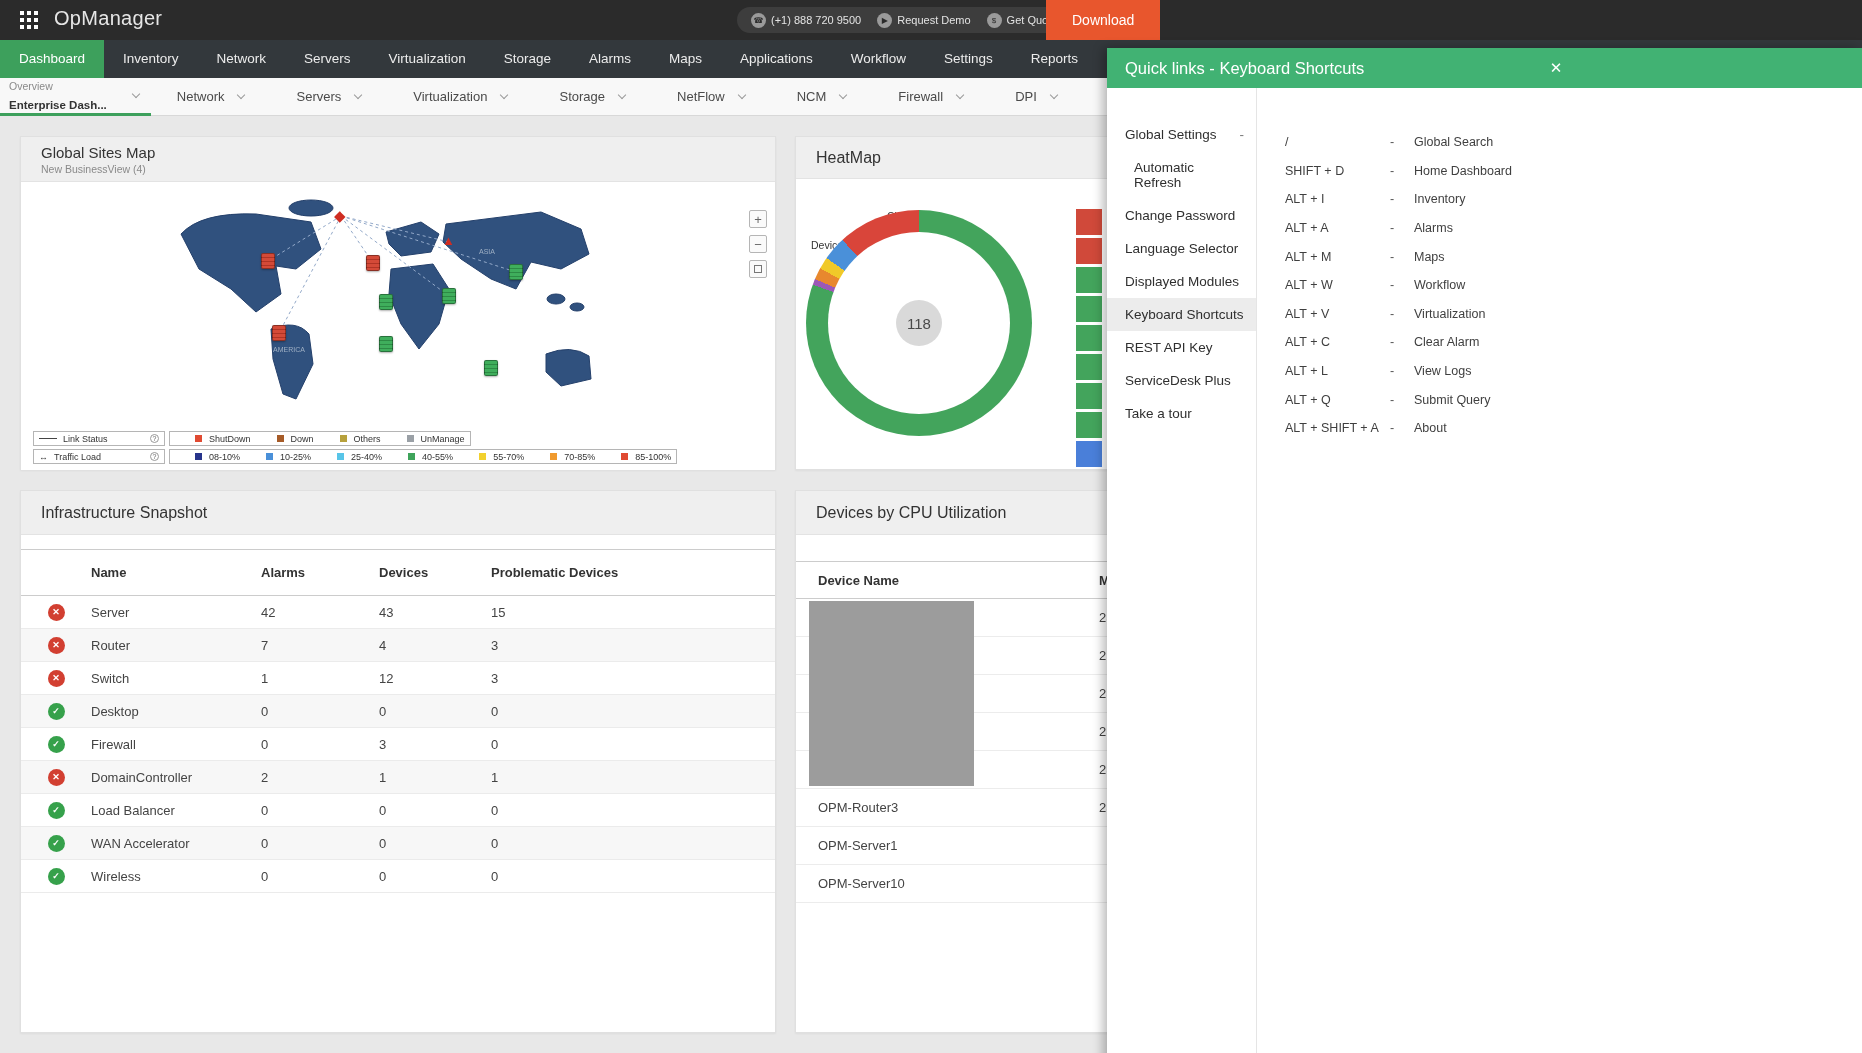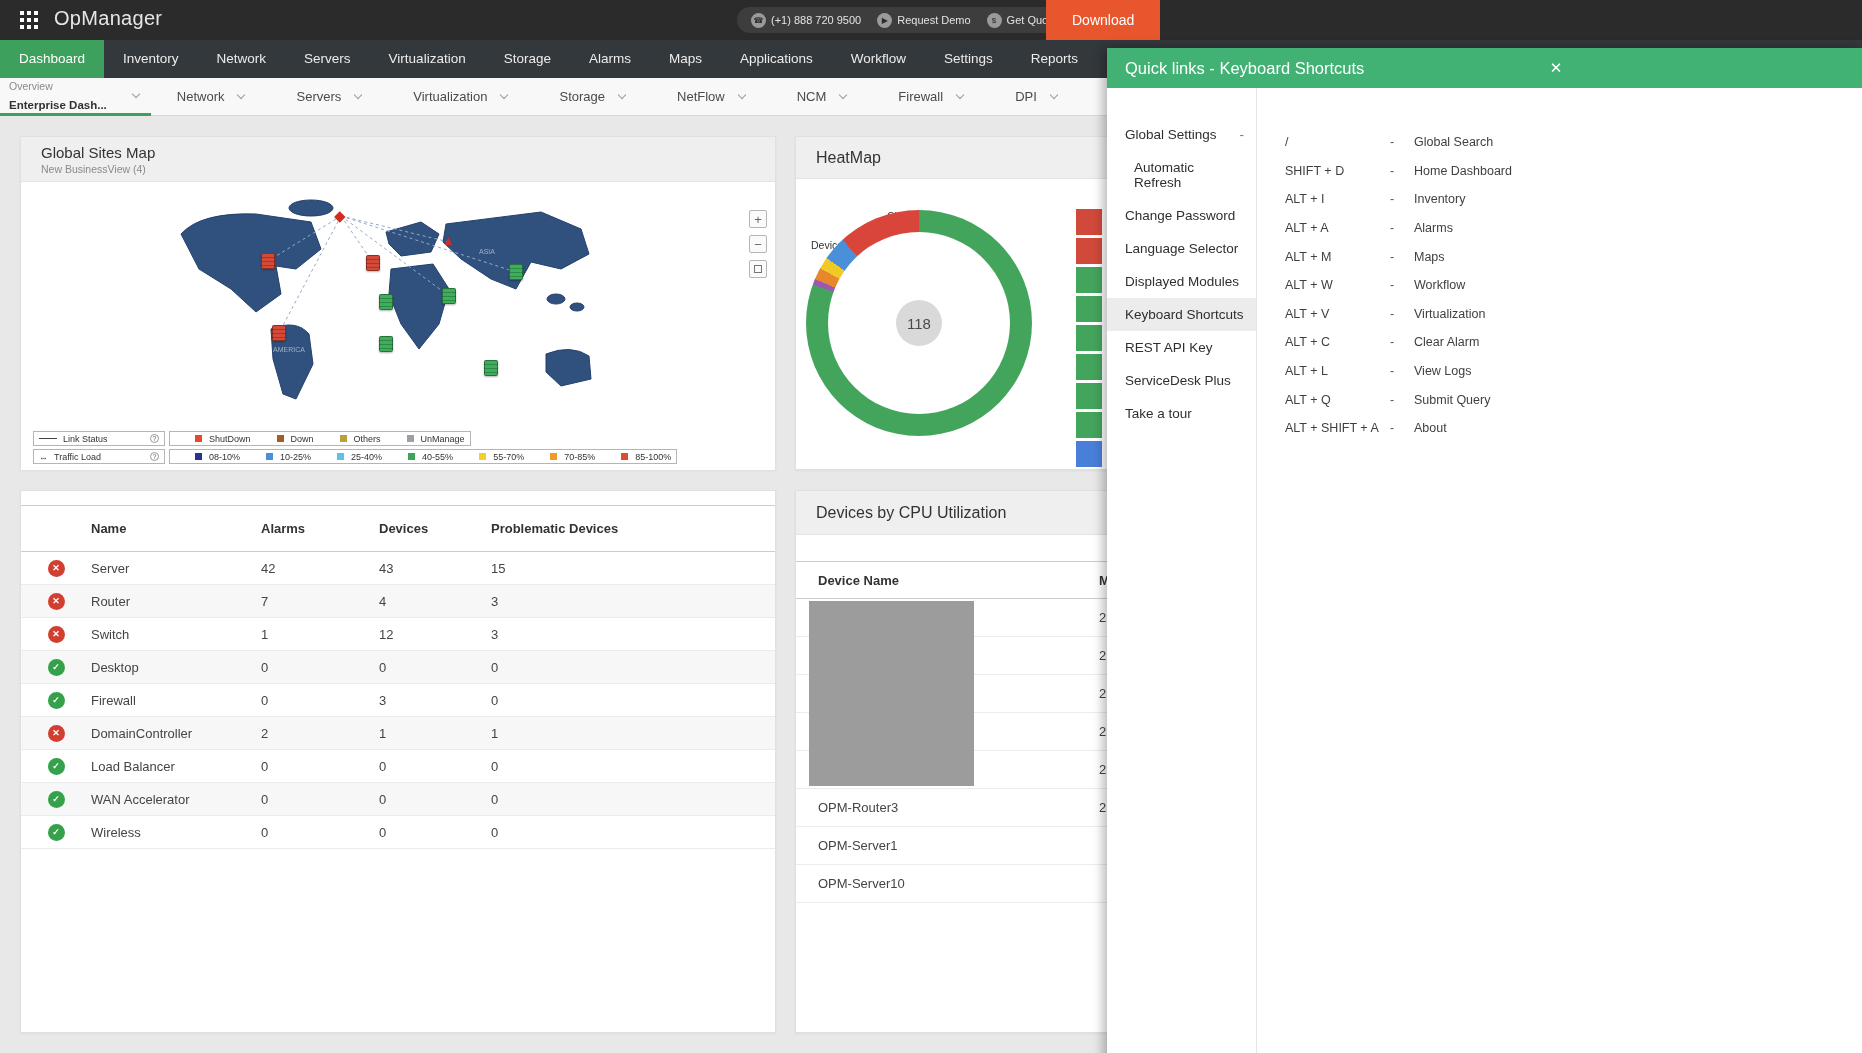--- a/index.html
+++ b/index.html
@@ -420,20 +420,23 @@
         <div class="heat-tile" style="background-color: rgb(67, 164, 92);"></div>
 
         <div class="heat-tile" style="background-color: rgb(67, 164, 92);"></div>
 
         <div class="heat-tile" style="background-color: rgb(74, 127, 217);"></div>
       </div>
   </div>
 </div>
 
 <div id="panel-infra" class="panel">
+  <div class="panel-header">
+    <span class="panel-title">Infrastructure Snapshot</span>
+  </div>
   <div class="itable-head">
     <span class="col-icon"></span>
     <span>Name</span>
     <span>Alarms</span>
     <span>Devices</span>
     <span>Problematic Devices</span>
   </div>
   <div class="itable-body">
 
       <div class="t-row">

